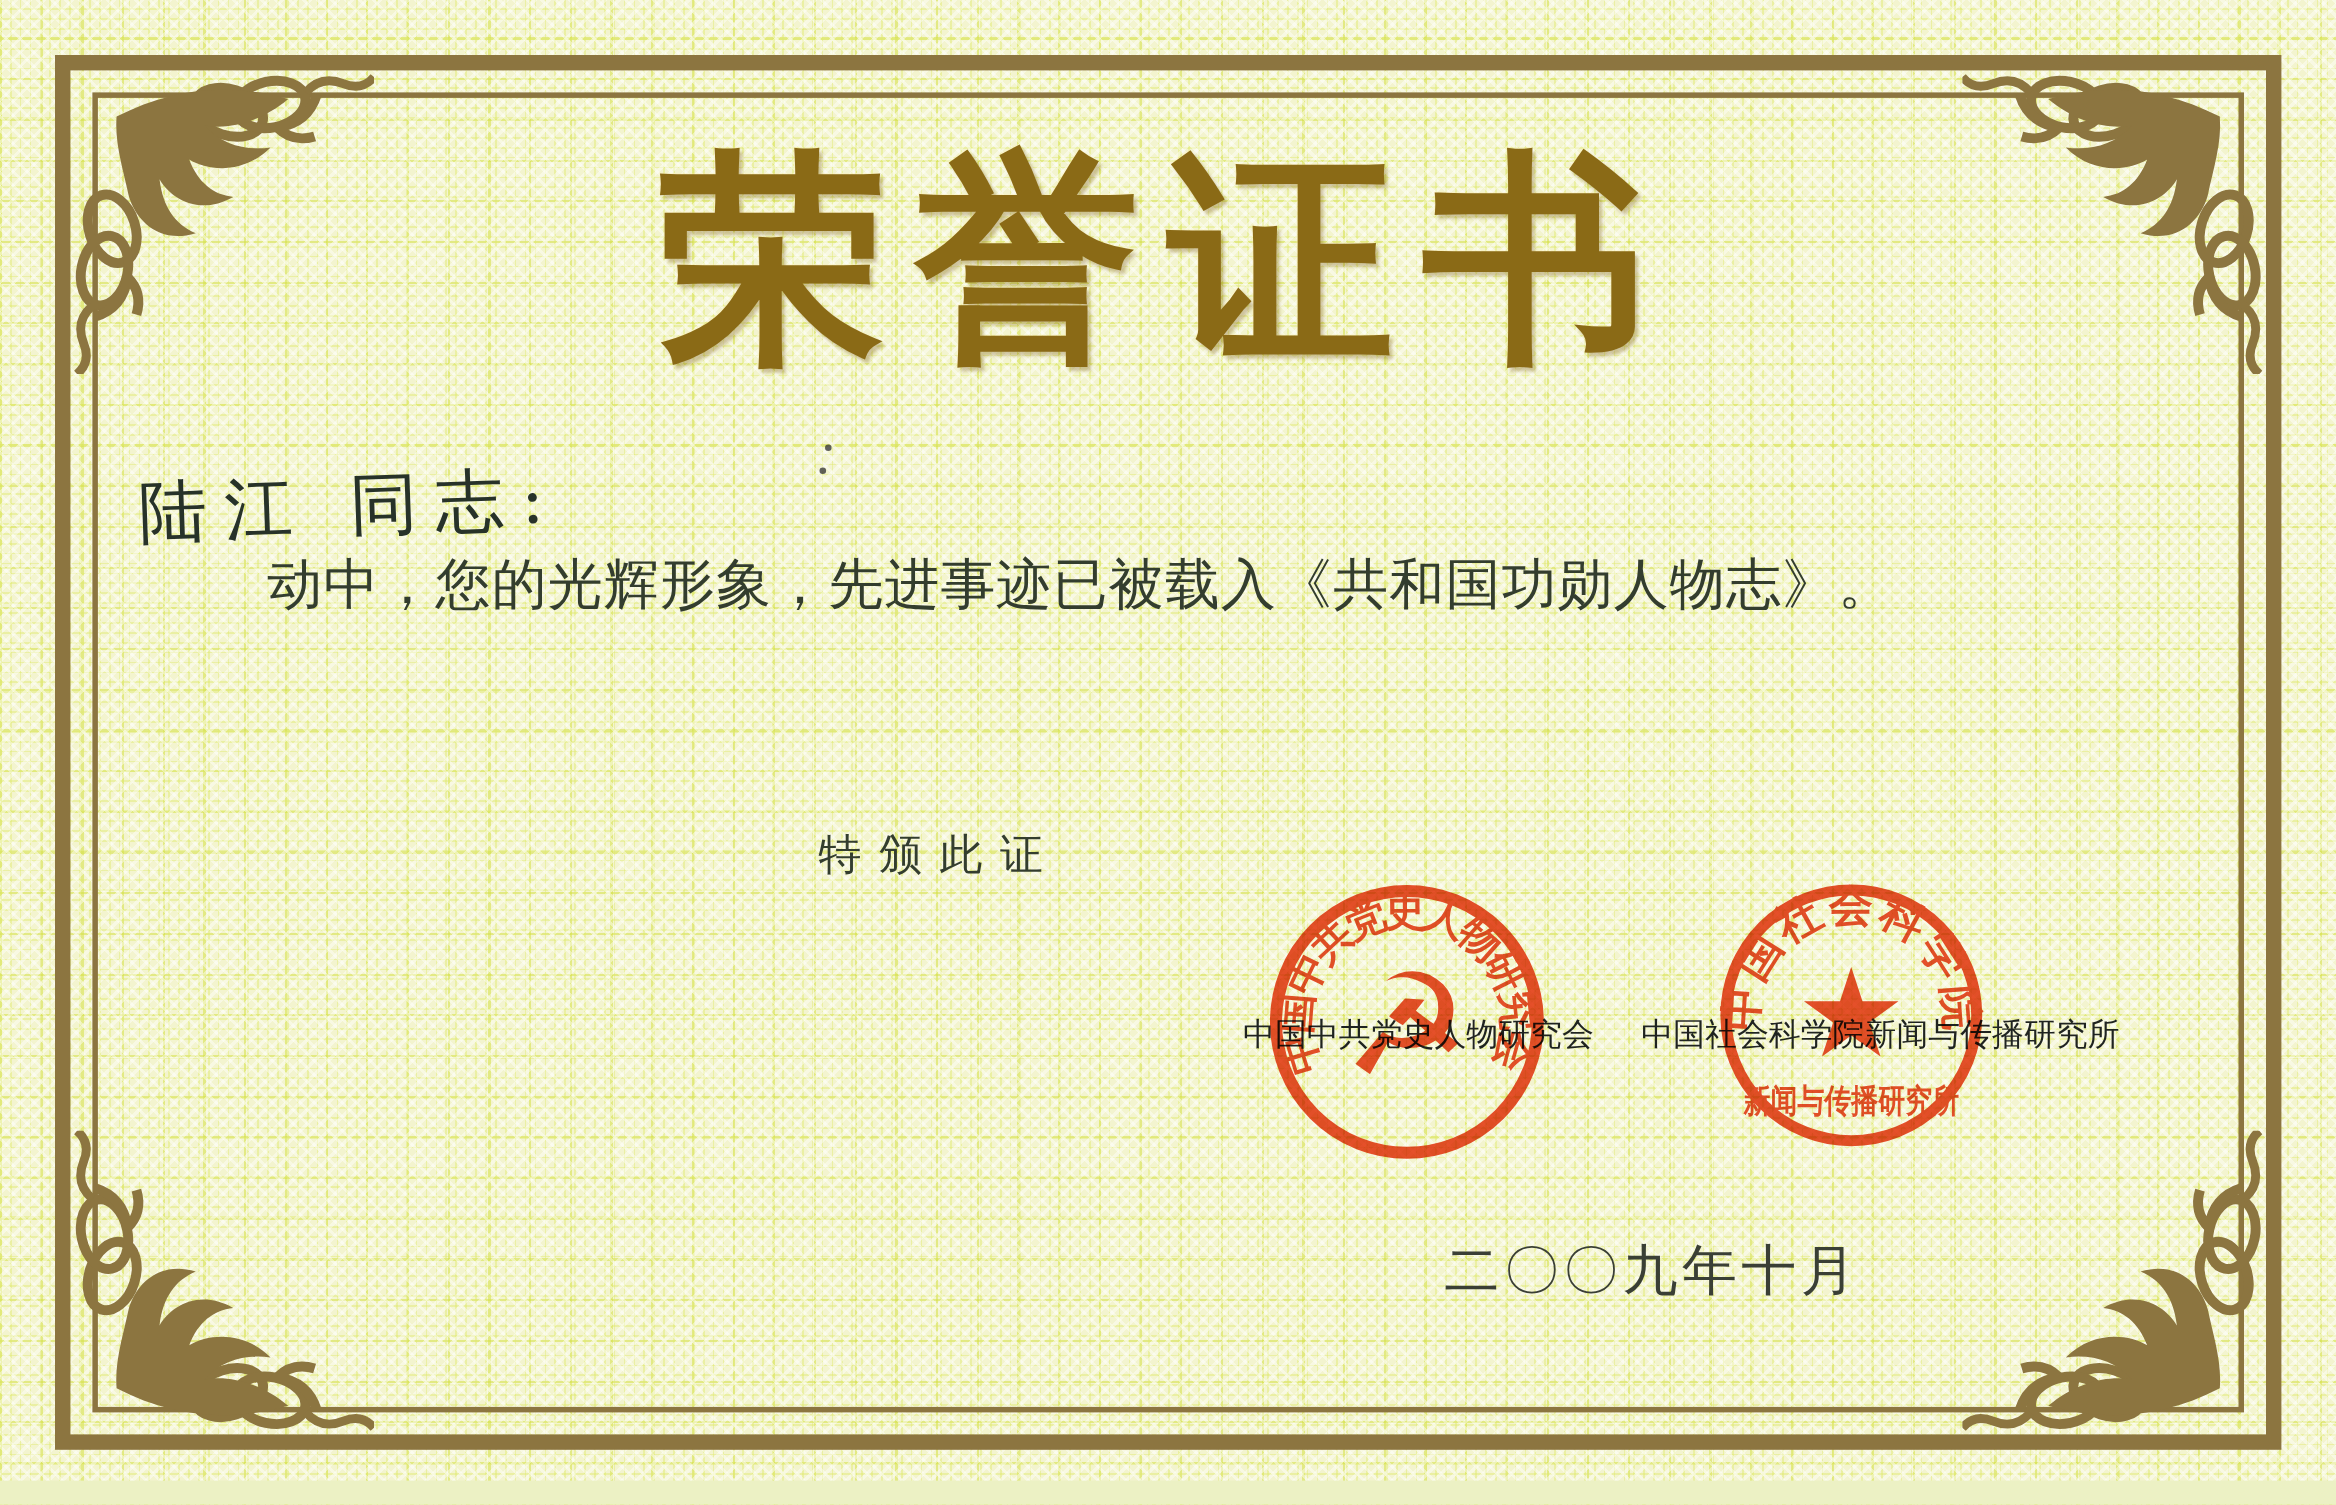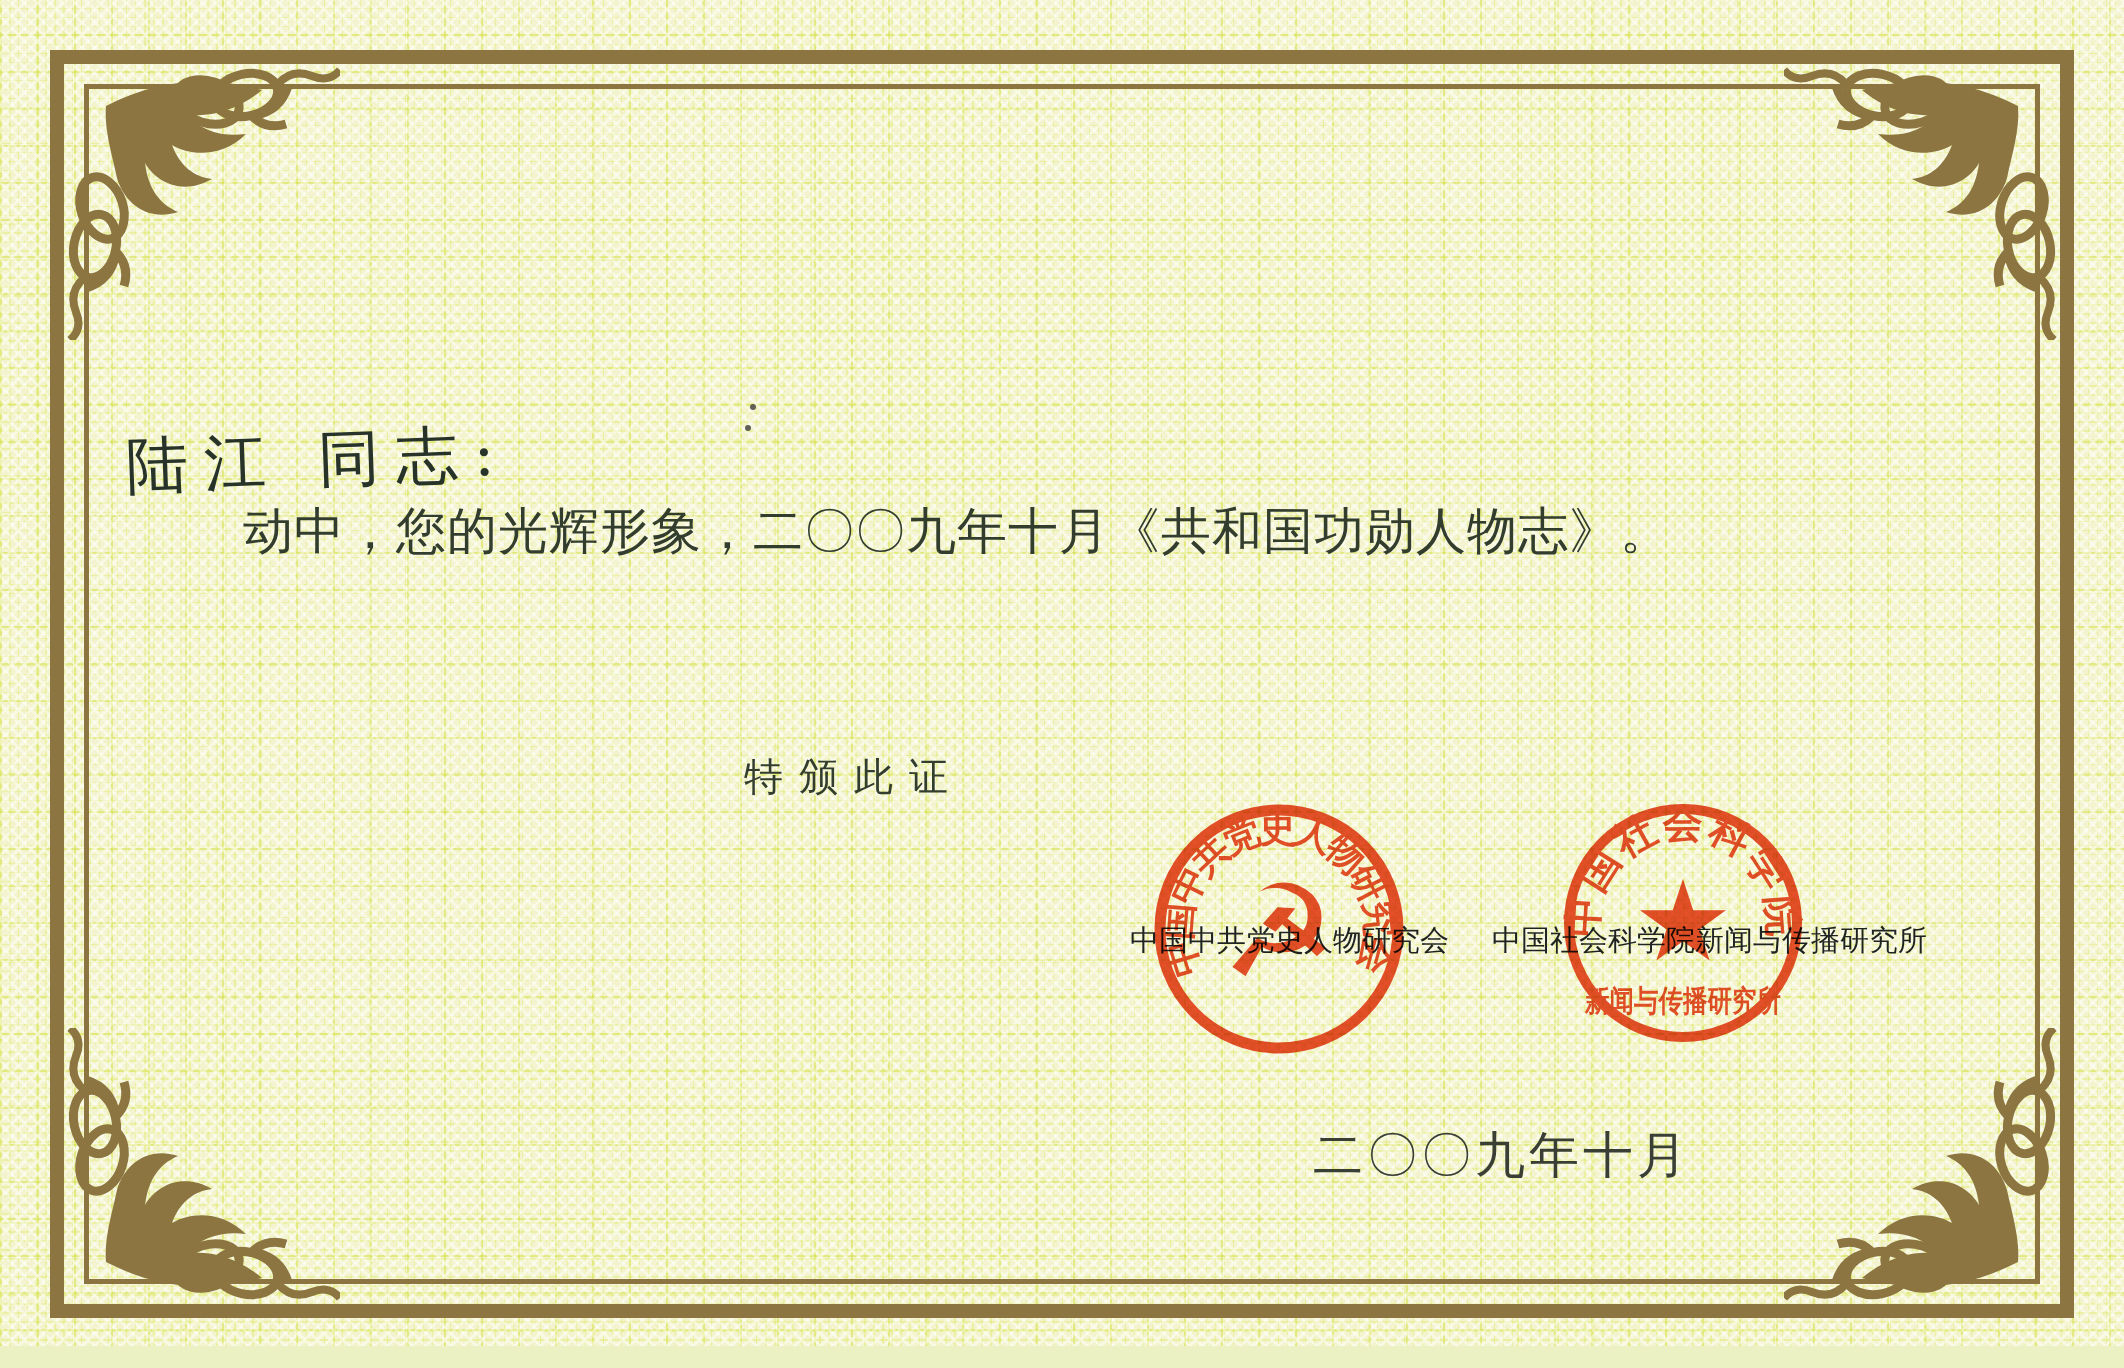--- a/index.html
+++ b/index.html
@@ -166,25 +166,26 @@
       C 196 72, 166 78, 146 74
       C 162 92, 184 97, 206 94
       C 182 118, 150 116, 132 105
       C 140 126, 154 137, 172 139
       C 142 156, 116 142, 105 123
       C 108 148, 119 164, 138 172
       C 106 182, 84 162, 77 138
       C 72 114, 64 90, 66 66 Z"></path>
   </svg>
 
+  <div class="title">荣誉证书</div>
 
   <div class="recipient">陆江 同志:</div>
 
   <div class="body-text">
-    <div class="bl">动中，您的光辉形象，二〇〇九年十月《共和国功勋人物志》。</div>
+    <div class="bl">动中，您的光辉形象，先进事迹已被载入《共和国功勋人物志》。</div>
   </div>
 
   <div class="closing">特颁此证</div>
 
   <div class="org left">中国中共党史人物研究会</div>
   <div class="org right">中国社会科学院新闻与传播研究所</div>
 
   <svg class="seal left" viewBox="0 0 262 262">
     <g fill="#e8431c" stroke="#e8431c">
       <circle cx="131" cy="131" r="119" fill="none" stroke-width="11"></circle>

